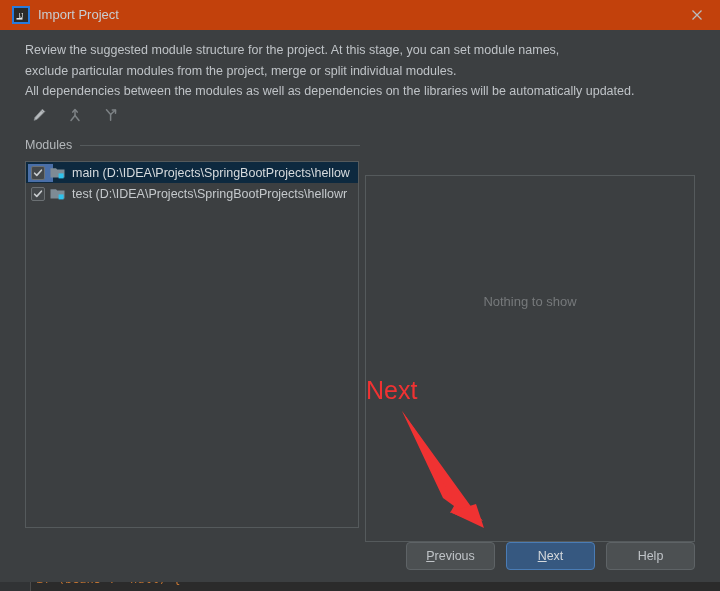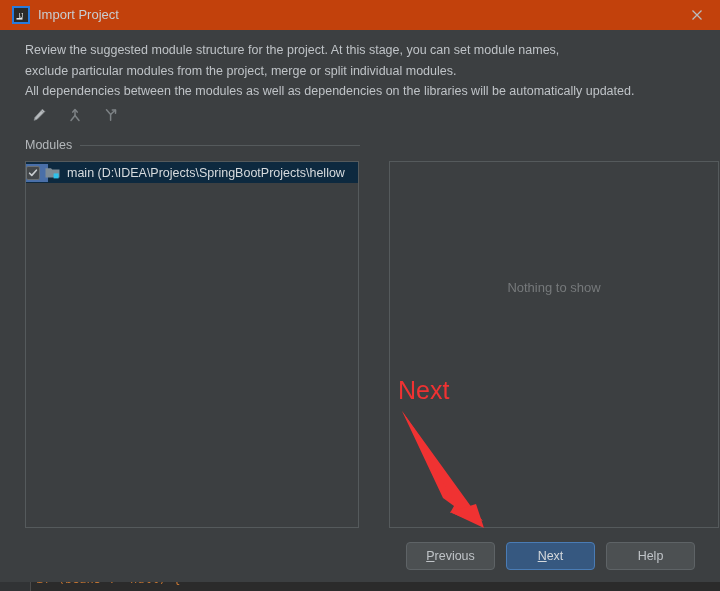--- a/index.html
+++ b/index.html
@@ -134,32 +134,33 @@
   #deps-header    { left: 365px; top: 138px; width: 330px; }
 
   
   .panel {
     position: absolute;
     box-sizing: border-box;
     border: 1px solid #555a5c;
     background: #3c3f41;
   }
   #modules-panel { left: 25px;  top: 161px; width: 334px; height: 367px; }
-  #deps-panel    { left: 365px; top: 161px; width: 330px; height: 367px; margin-left: 24px; }
+  #deps-panel    { left: 365px; top: 175px; width: 330px; height: 367px; }
 
   
   #module-list {
     position: absolute;
     left: 0; top: 0; right: 0;
     overflow: hidden;
   }
   .module-row {
     display: flex;
     align-items: center;
     height: 21px;
+    padding-left: 5px;
     white-space: nowrap;
     overflow: hidden;
   }
   .module-row.selected {
     background: #0d293f;
   }
   .cb {
     position: relative;
     width: 14px; height: 14px;
     flex: 0 0 14px;
@@ -201,21 +202,21 @@
     top: 118px;
     width: 100%;
     text-align: center;
     font-size: 13px;
     color: #76797b;
   }
 
   
   #annotation-next {
     position: absolute;
-    left: 398px;
+    left: 366px;
     top: 376px;
     font-size: 25px;
     color: #f03232;
     font-family: "Liberation Sans", sans-serif;
     text-align: center;
   }
   #annotation-arrow {
     position: absolute;
     left: 380px;
     top: 400px;
@@ -338,20 +339,36 @@
         </div>
         <div class="module-icon">
           <svg width="16" height="14" viewBox="0 0 16 14">
             <path d="M0.5 2.2 L6 2.2 L7.2 3.6 L14.5 3.6 L14.5 11.6 L0.5 11.6 Z" fill="#7e8b95"></path>
             <rect x="8.6" y="7.4" width="5" height="5" fill="#2fc2ec"></rect>
           </svg>
         </div>
         <div class="module-label">main (D:\IDEA\Projects\SpringBootProjects\hellow</div>
       </div>
 
+      <div class="module-row">
+        <div class="cb-wrap">
+          <div class="cb">
+            <svg width="10" height="10" viewBox="0 0 10 10">
+              <path d="M1.6 5.2 L3.8 7.4 L8.4 2.2" stroke="#c9cdd0" stroke-width="1.6" fill="none" stroke-linecap="round" stroke-linejoin="round"></path>
+            </svg>
+          </div>
+        </div>
+        <div class="module-icon">
+          <svg width="16" height="14" viewBox="0 0 16 14">
+            <path d="M0.5 2.2 L6 2.2 L7.2 3.6 L14.5 3.6 L14.5 11.6 L0.5 11.6 Z" fill="#7e8b95"></path>
+            <rect x="8.6" y="7.4" width="5" height="5" fill="#2fc2ec"></rect>
+          </svg>
+        </div>
+        <div class="module-label">test (D:\IDEA\Projects\SpringBootProjects\hellowr</div>
+      </div>
 
     </div>
   </div>
 
   <div class="panel" id="deps-panel">
     <div id="nothing-to-show">Nothing to show</div>
   </div>
 
   <div id="annotation-next">Next</div>
 

